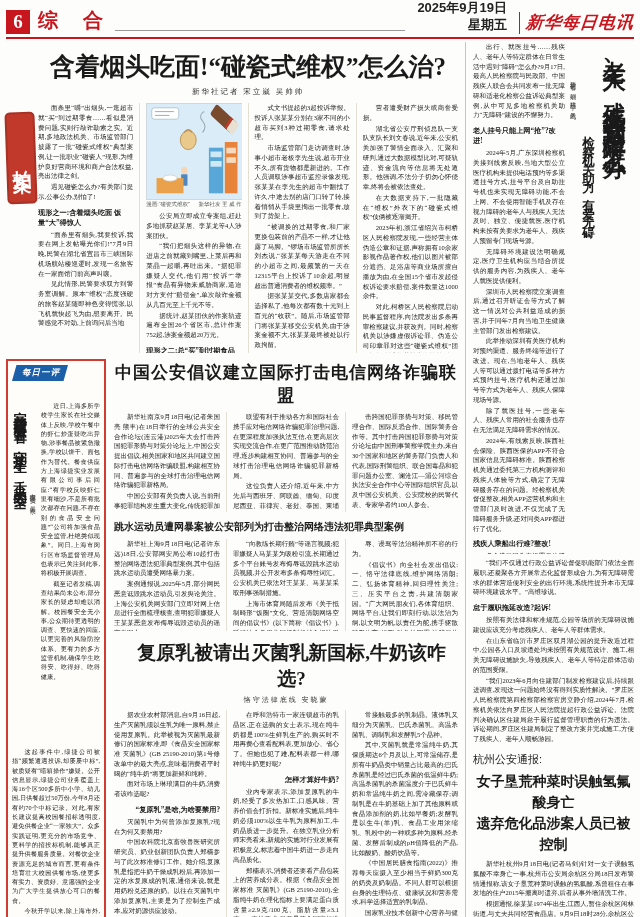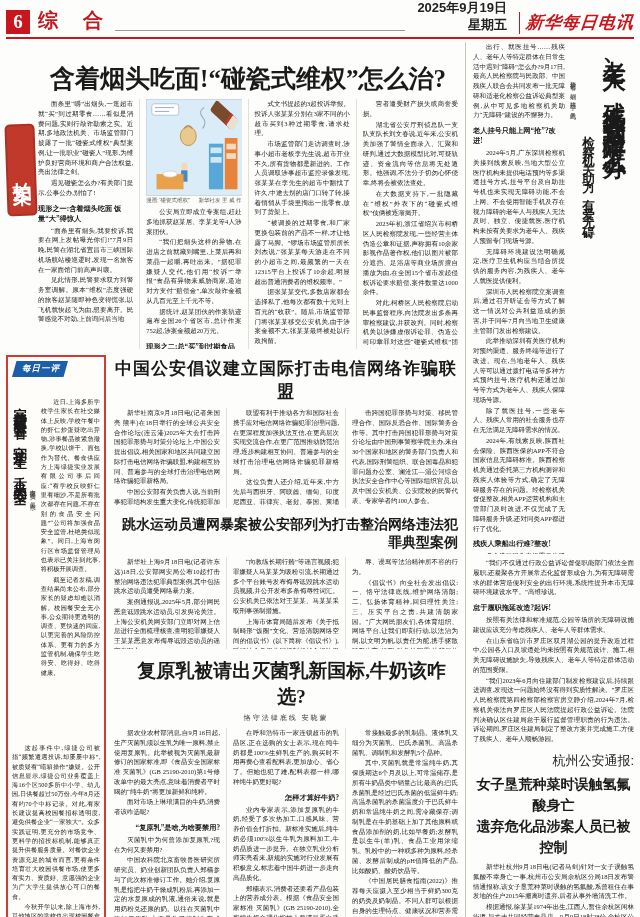--- a/index.html
+++ b/index.html
@@ -24,21 +24,21 @@
   .cols{display:flex;}
   .cols>div{flex:1;overflow:hidden;}
   .cols>div+div{border-left:1px solid #e4dfd5;padding-left:6px;margin-left:6px;}
   
   .grid{display:flex;margin-top:3px;}
   .leftzone{width:452px;}
   .rightzone{flex:1;border-left:1px solid #c9c4ba;margin-left:7px;padding-left:7px;
              display:flex;flex-direction:column;}
   
   .main-art{position:relative;padding-left:32px;}
-  .main-head{font-size:25px;font-weight:bold;text-align:center;margin:20px 0 4px 0;letter-spacing:0px;}
+  .main-head{font-size:25px;font-weight:bold;text-align:center;margin:8px 0 4px 0;letter-spacing:0px;}
   .main-by{font-size:7.5px;text-align:center;color:#333;margin-bottom:6px;letter-spacing:2px;}
   .main-cols{height:250px;}
   .stamp{position:absolute;left:0;top:62px;width:26px;height:88px;background:#c0392b;
          border:2px solid #a83226;border-radius:5px;transform:rotate(-2deg);
          display:flex;align-items:center;justify-content:center;}
   .stamp span{color:#fff;font-size:19px;font-weight:bold;line-height:1.1;letter-spacing:3px;}
   .cartoon{width:100%;height:95px;display:block;border:1px solid #cfd8de;background:#d9ecf7;}
   .cap-row{display:flex;justify-content:space-between;font-size:5.5px;color:#555;
            font-family:"Liberation Sans",sans-serif;margin:1px 0 3px 0;}
   
@@ -52,36 +52,36 @@
   .sb-main{display:flex;height:342px;overflow:hidden;}
   .sb-headcol{display:flex;}
   .sb-vhead{font-size:13.5px;font-weight:bold;letter-spacing:3px;line-height:1.1;}
   .sb-vby{font-size:6px;color:#444;letter-spacing:1px;margin-top:88px;margin-left:1px;}
   .sb-narrow{flex:1;margin-left:4px;overflow:hidden;}
   .sb-narrow .para,.sb-wide .para{font-size:6.2px;}
   .sb-wide{flex:1;margin-top:4px;overflow:hidden;}
   .midarts{flex:1;margin-left:8px;display:flex;flex-direction:column;}
   .art2-head{font-size:17px;font-weight:bold;text-align:center;letter-spacing:1px;margin:2px 0 5px 0;}
   .art2-cols{height:100px;}
-  .art3-head{font-size:14px;font-weight:bold;text-align:right;margin:8px 0 5px 0;}
+  .art3-head{font-size:10px;font-weight:bold;text-align:left;margin:8px 0 5px 0;}
   .art3-cols{height:92px;}
   .art4-head{font-size:19px;font-weight:bold;text-align:center;margin:9px 0 3px 11px;}
   .art4-by{font-size:7px;text-align:center;color:#333;letter-spacing:2px;margin-bottom:5px;}
   .art4-cols{height:268px;}
   .center-sub{text-align:right;}
   
   .acc-top{display:flex;height:512px;overflow:hidden;}
   .acc-body{width:92px;overflow:hidden;}
   .acc-by{font-size:6px;color:#444;margin:34px 2px 0 3px;letter-spacing:1px;}
   .acc-sub{font-size:12.5px;font-weight:bold;letter-spacing:9px;margin:84px 3px 0 3px;line-height:1;}
   .acc-head{font-size:23px;font-weight:bold;letter-spacing:4.5px;line-height:1.05;margin-left:4px;}
   .acc-wide{height:186px;overflow:hidden;margin-top:4px;}
   
   .hz{flex:1;overflow:hidden;margin-top:6px;}
-  .hz-kicker{font-size:13px;color:#222;margin:2px 0 4px 0;font-family:"Liberation Sans",sans-serif;text-align:right;}
+  .hz-kicker{font-size:11px;color:#222;margin:2px 0 4px 0;font-family:"Liberation Sans",sans-serif;}
   .hz-head{font-size:14px;font-weight:bold;text-align:center;line-height:1.5;margin-bottom:4px;}
 </style>
 </head>
 <body>
 
 <div class="page">
 
   <div class="hdr">
     <div class="pagenum">6</div>
     <div class="section">综 合</div>
@@ -96,20 +96,21 @@
 
   <div class="grid">
 
     <div class="leftzone">
 
       <div class="main-art">
         <div class="stamp">
           <span class="v">拍案</span>
         </div>
         <h1 class="main-head">含着烟头吃面!“碰瓷式维权”怎么治?</h1>
+        <div class="main-by">新华社记者 宋立崴 吴帅帅</div>
         <div class="cols main-cols">
           <div>
               <p class="para">面条里“嚼”出烟头,一逛超市就“买”到过期零食……看似是消费问题,实则行敲诈勒索之实。近期,多地政法机关、市场监管部门披露了一批“碰瓷式维权”典型案例,让一批职业“碰瓷人”现形,为维护良好营商环境和商户合法权益,亮出法律之剑。</p>
               <p class="para">遇见碰瓷怎么办?有关部门提示,公事公办,别怕了!</p>
               <h5 class="sub">现形之一:含着烟头吃面 饭量“大”得惊人</h5>
               <p class="para">“面条里有烟头,我要投诉,我要在网上发帖曝光你们!”7月9日晚,民警在湖北省宜昌市三峡国际机场航站楼巡逻时,发现一名旅客在一家面馆门前高声叫嚷。</p>
               <p class="para">见此情形,民警要求双方到警务室调解。原本“维权”态度强硬的旅客赵某随即神色变得慌张,以飞机就快起飞为由,想要离开。民警感觉不对劲,上前询问后当地</p>
             </div>
           <div>
             <svg class="cartoon" viewBox="0 0 120 100" preserveAspectRatio="none">

